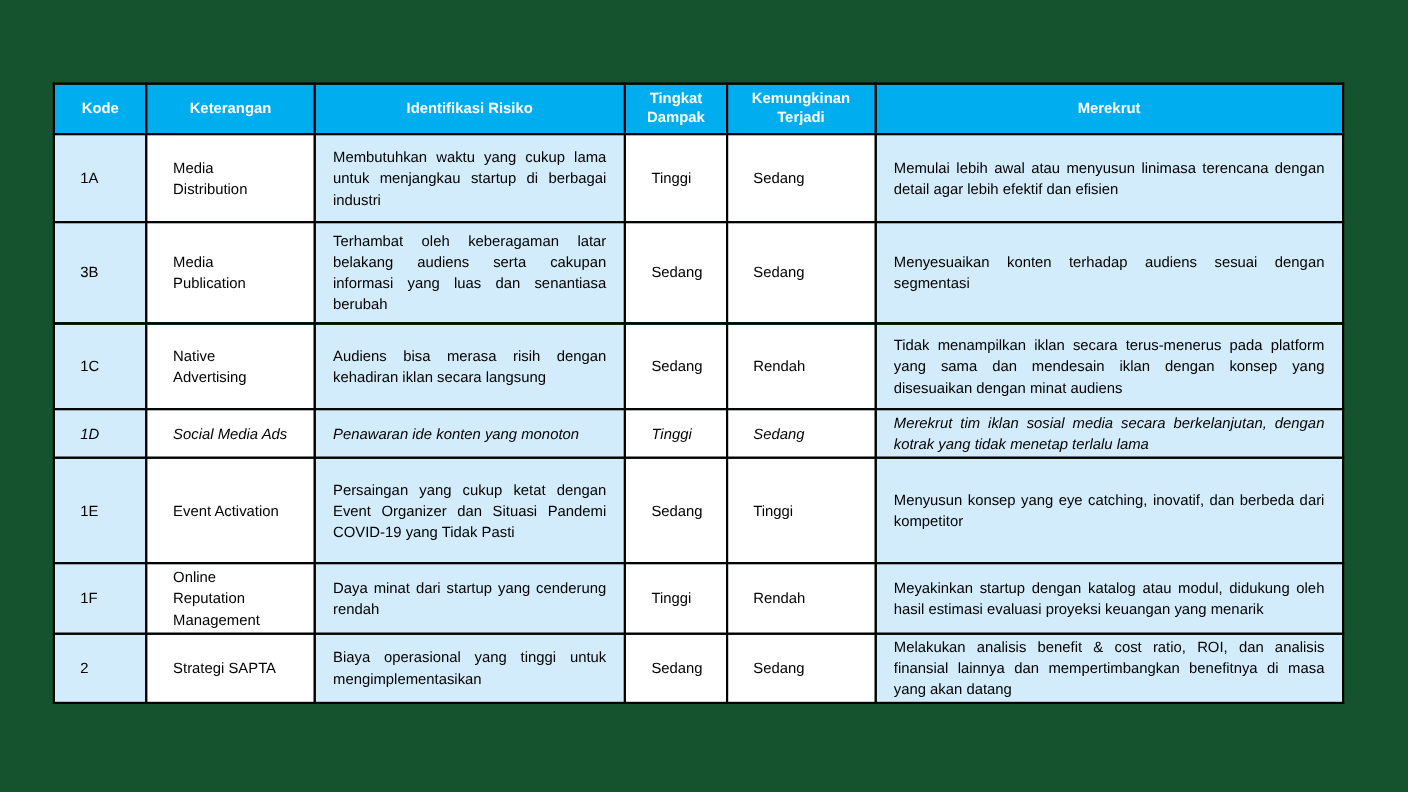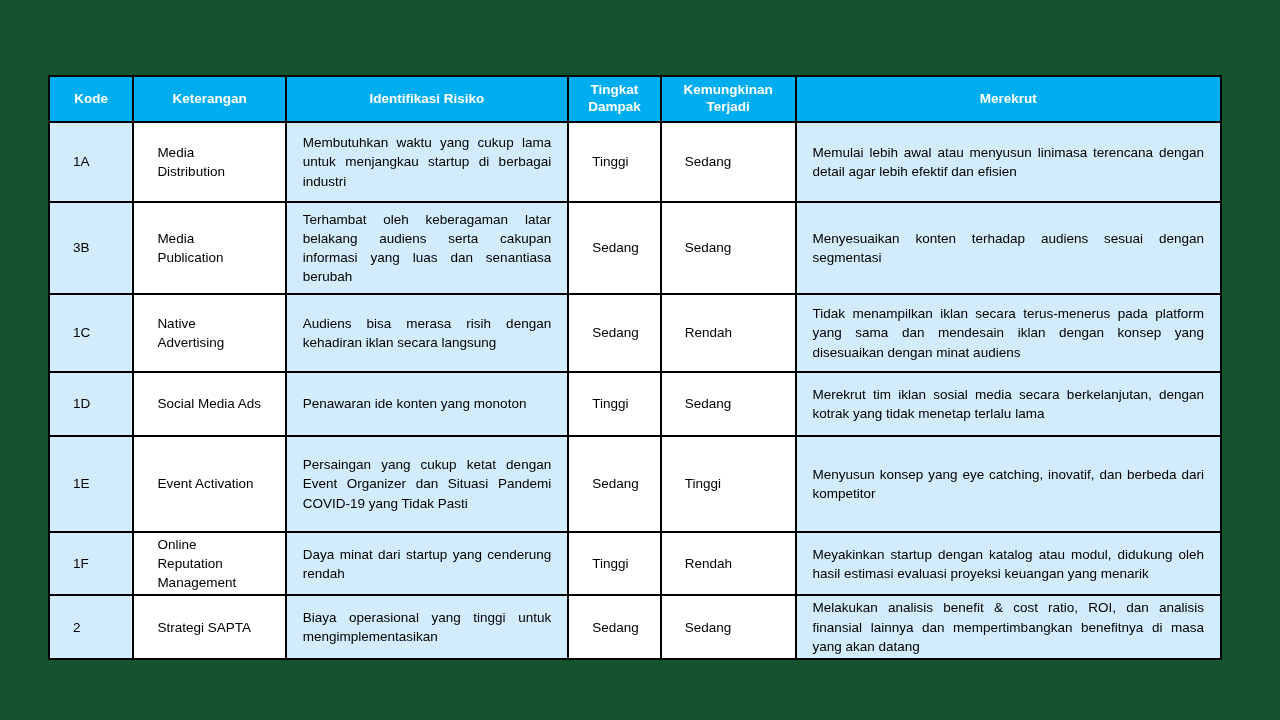--- a/index.html
+++ b/index.html
@@ -53,21 +53,21 @@
     text-align: justify;
     text-justify: inter-word;
     padding: 2px 16px;
   }
   td.shade { background: #D3ECFB; }
   td.plain { background: #ffffff; }
   
   tbody tr:nth-child(1) { height: 80px; }
   tbody tr:nth-child(2) { height: 92px; }
   tbody tr:nth-child(3) { height: 78px; }
-  tbody tr:nth-child(4) { height: 64px; }
+  tbody tr:nth-child(4) { height: 44px; font-style: italic; }
   tbody tr:nth-child(5) { height: 96px; }
   tbody tr:nth-child(6) { height: 50px; }
   tbody tr:nth-child(7) { height: 63px; }
   
   col.col-kode        { width: 7.2%; }
   col.col-keterangan  { width: 13.0%; }
   col.col-risiko      { width: 24.1%; }
   col.col-dampak      { width: 7.9%; }
   col.col-kemungkinan { width: 11.5%; }
   col.col-mitigasi    { width: 36.3%; }

